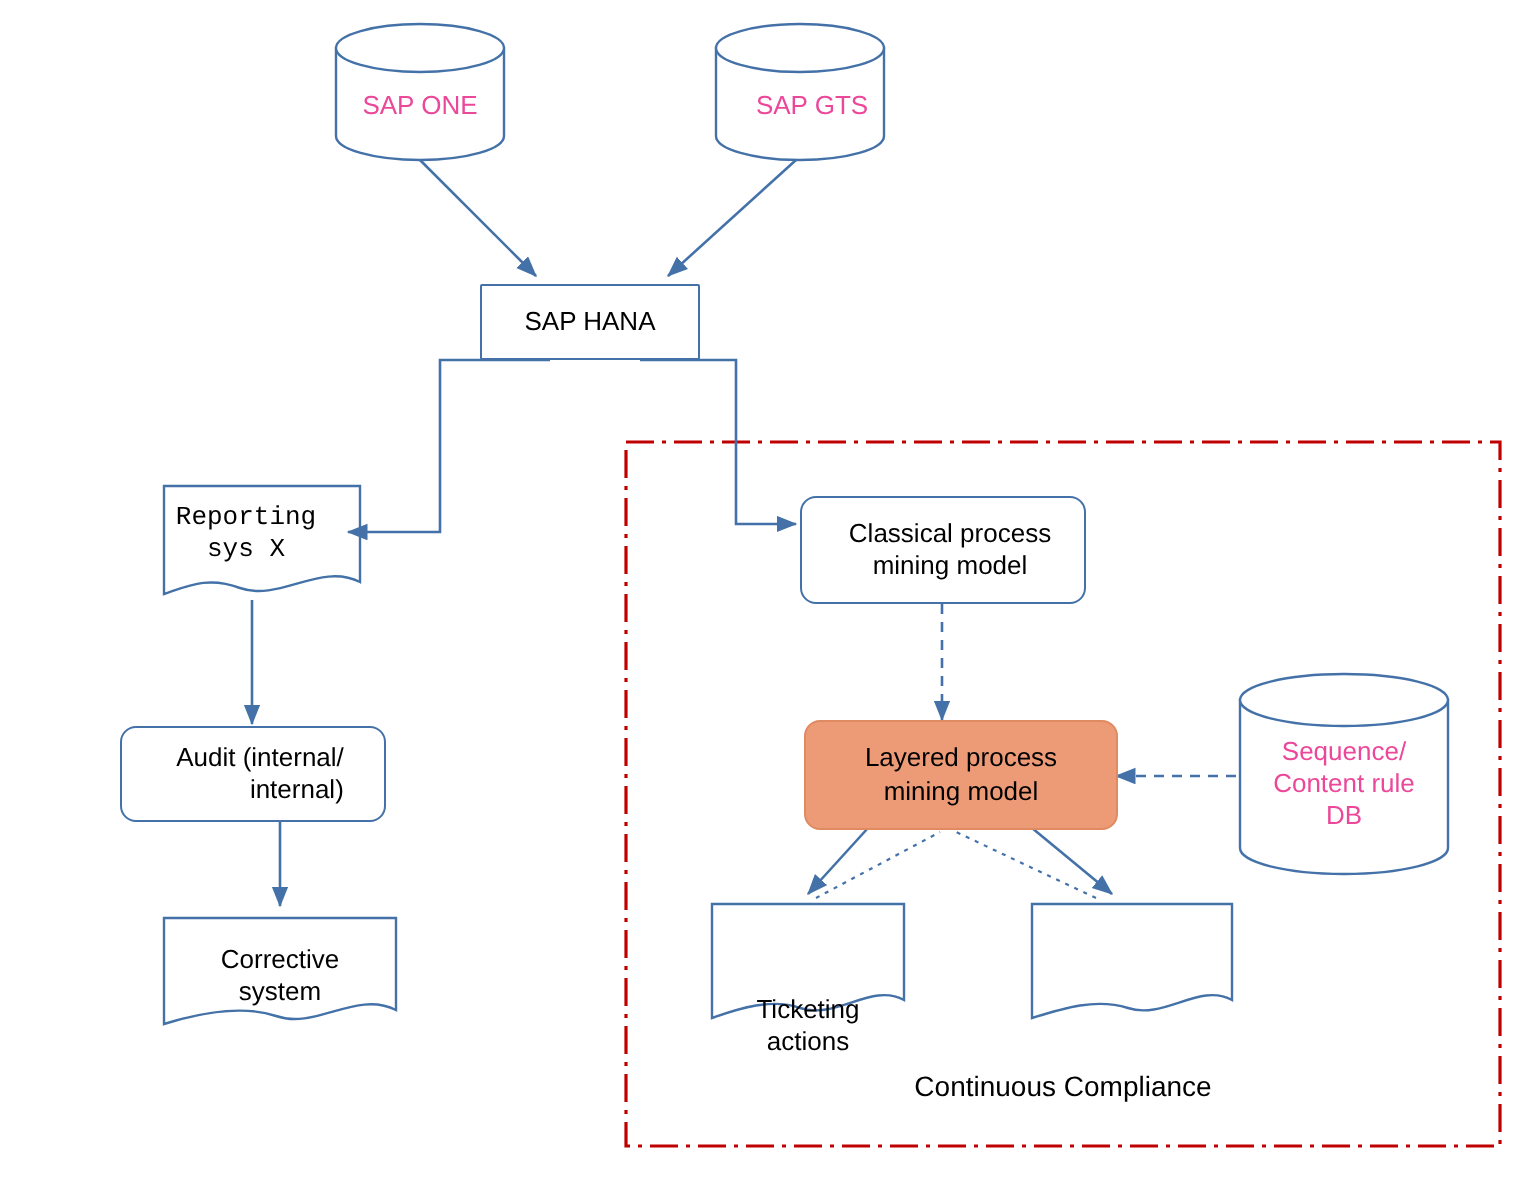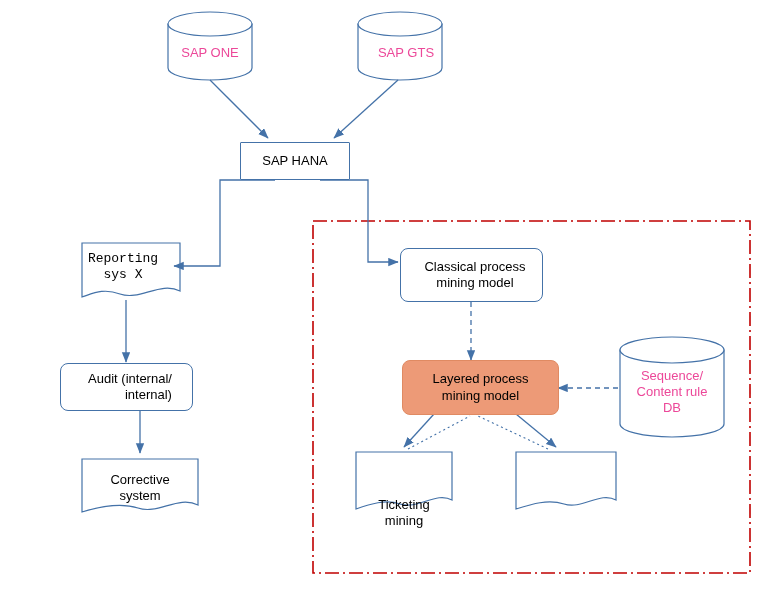--- a/index.html
+++ b/index.html
@@ -201,19 +201,20 @@
     <div>
       <div>Sequence/</div>
       <div>Content rule</div>
       <div>DB</div>
     </div>
   </div>
 
   <div class="doc-text" style="left:356px; top:452px; width:96px; height:50px;margin-top:36px;">
     <div>
       <div>Ticketing</div>
-      <div>mining</div>
-    </div>
-  </div>
-
-
+      <div>actions</div>
+    </div>
+  </div>
+
+
+  <div class="label-plain" style="left:313px; top:535px; width:437px;">Continuous Compliance</div>
 
 </div>
 
 </body></html>

